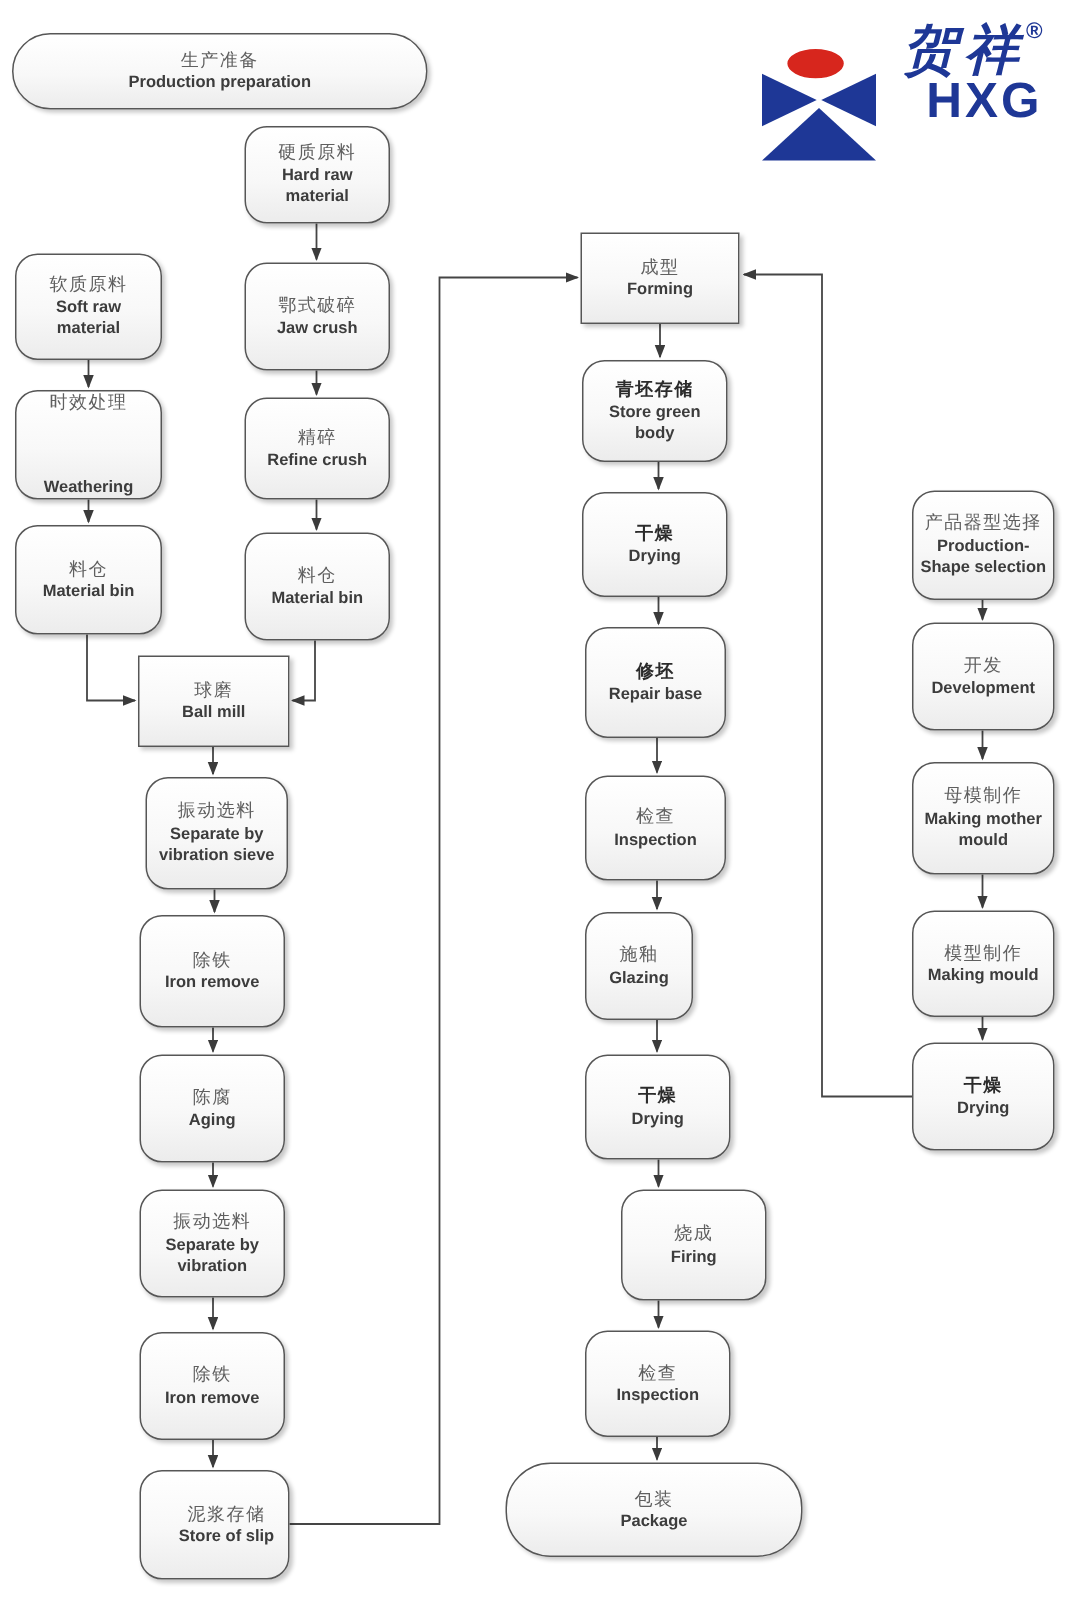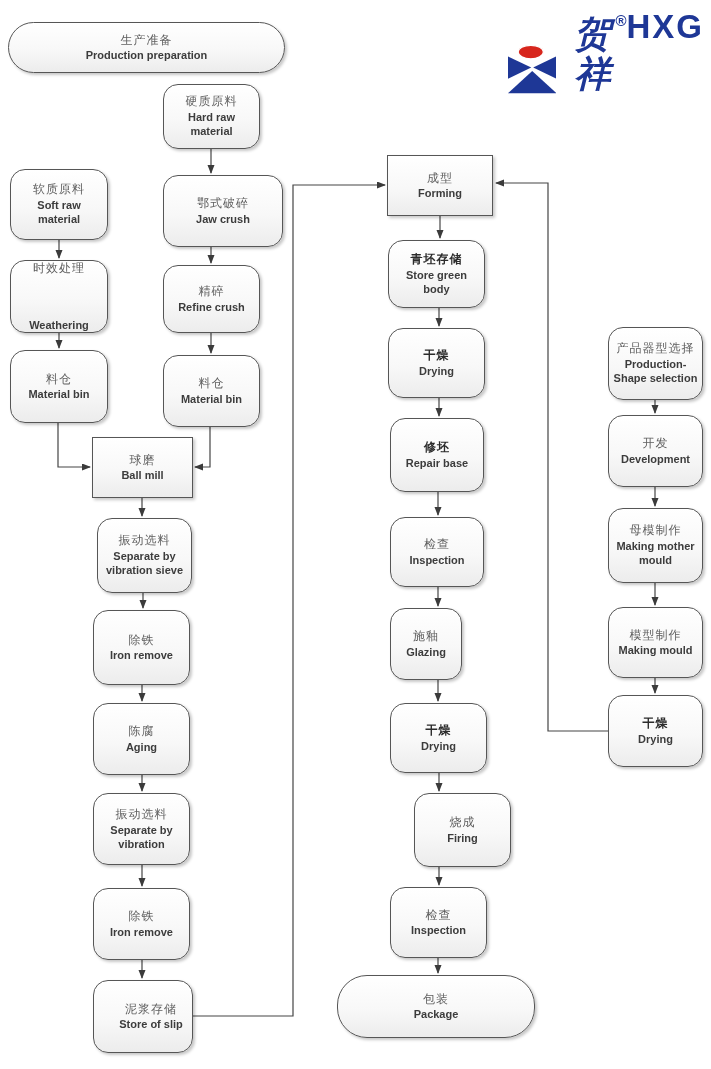--- a/index.html
+++ b/index.html
@@ -24,21 +24,21 @@
   .node.rounded{border-radius:15px;}
   .node.rect{border-radius:0;}
   .node.pill{border-radius:30px;}
   .node .zh{font-size:12px;color:#5f5f5f;letter-spacing:1px;}
   .node .en{font-size:11px;color:#3c3c3c;font-weight:600;}
   .node.bold-zh .zh{font-weight:bold;color:#2b2b2b;}
 
   
   #logo{position:absolute;left:508px;top:14px;width:196px;height:96px;display:flex;align-items:flex-start;}
   #logo-mark{width:76px;height:78px;margin-top:16px;}
-  #logo-text{display:flex;margin-left:18px;text-align:right;}
+  #logo-text{display:flex;flex-direction:column;margin-left:18px;text-align:right;}
   #logo-cn-row{display:flex;align-items:flex-start;}
   #logo-cn{
     font-family:"DejaVu Serif", serif;
     font-weight:bold;font-style:italic;
     font-size:36px;color:#1e3796;letter-spacing:5px;line-height:1.1;
   }
   #logo-reg{font-size:15px;color:#1e3796;font-weight:bold;margin-top:-2px;}
   #logo-abbr{
     font-size:33px;font-weight:bold;color:#1e3796;
     letter-spacing:2px;margin-top:-4px;line-height:1;
@@ -110,21 +110,21 @@
         <div class="en">Soft raw material</div>
       </div>
       <div class="node rounded" style="left: 10px; top: 260px; width: 98px; height: 73px; gap: 41px;">
         <div class="zh">时效处理</div>
         <div class="en">Weathering</div>
       </div>
       <div class="node rounded" style="left: 10px; top: 350px; width: 98px; height: 73px;">
         <div class="zh">料仓</div>
         <div class="en">Material bin</div>
       </div>
-      <div class="node rounded" style="left: 163px; top: 175px; width: 120px; height: 72px;">
+      <div class="node rounded" style="left: 163px; top: 175px; width: 97px; height: 72px;">
         <div class="zh">鄂式破碎</div>
         <div class="en">Jaw crush</div>
       </div>
       <div class="node rounded" style="left: 163px; top: 265px; width: 97px; height: 68px;">
         <div class="zh">精碎</div>
         <div class="en">Refine crush</div>
       </div>
       <div class="node rounded" style="left: 163px; top: 355px; width: 97px; height: 72px;">
         <div class="zh">料仓</div>
         <div class="en">Material bin</div>

